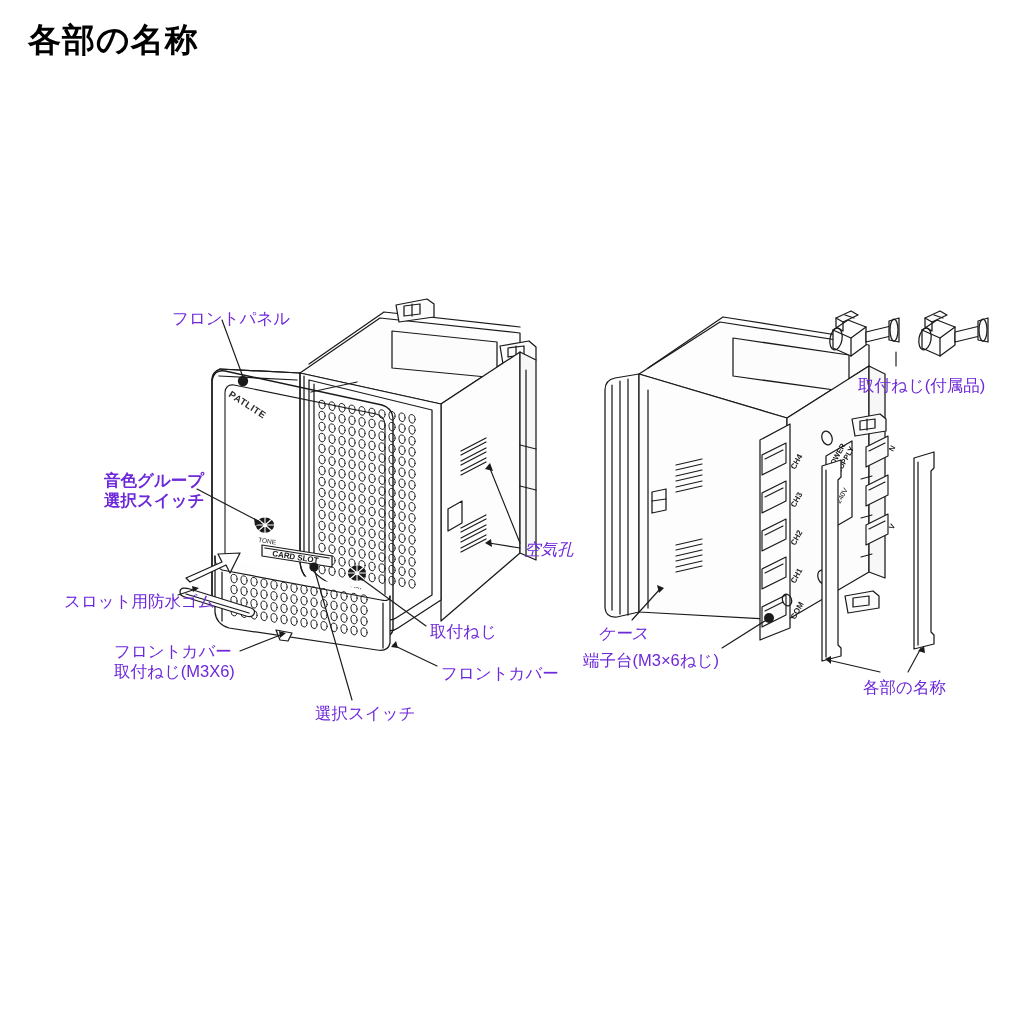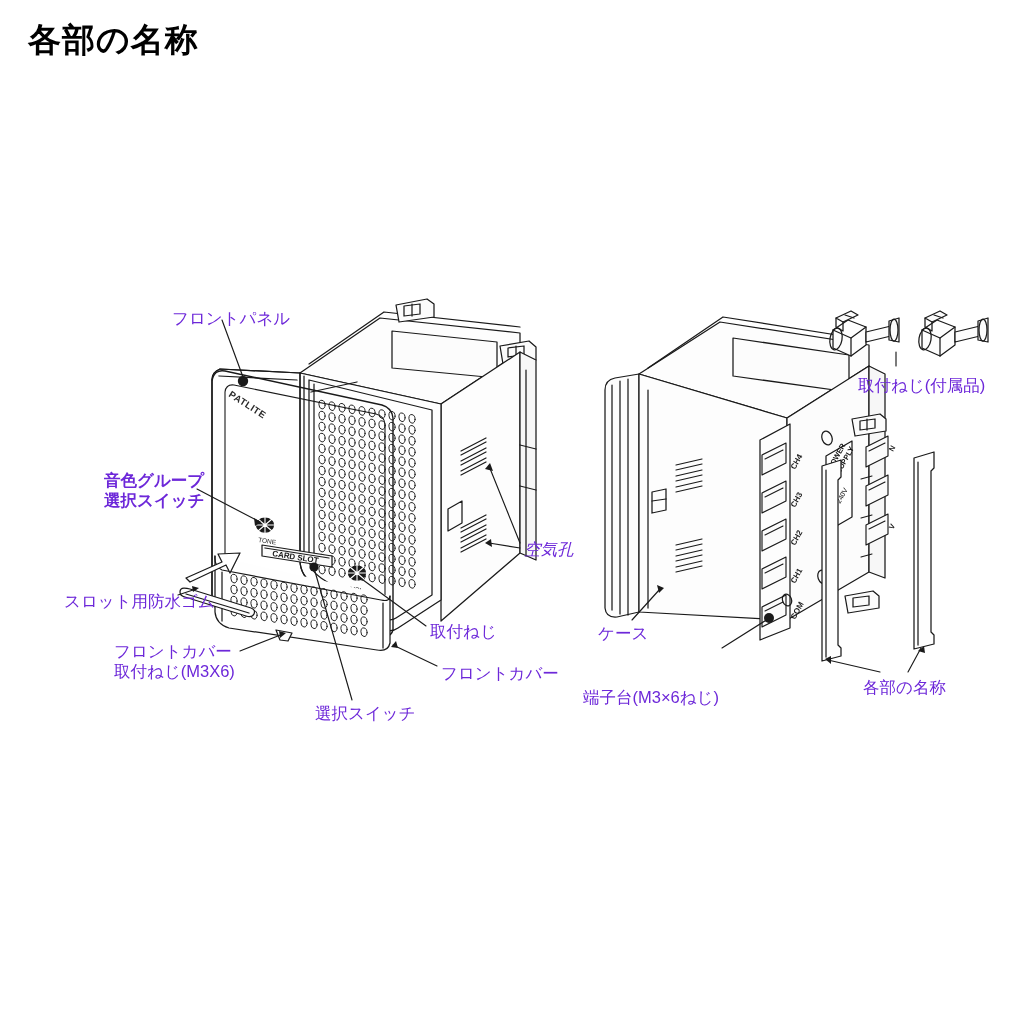--- a/index.html
+++ b/index.html
@@ -624,19 +624,19 @@
   <div class="callout" style="left:315px; top:703px;">選択スイッチ</div>
 
   <div class="callout" style="left:430px; top:621px;">取付ねじ</div>
 
   <div class="callout" style="left:441px; top:663px;">フロントカバー</div>
 
   <div class="callout" style="left:524px; top:539px;font-style:italic;">空気孔</div>
 
   <div class="callout" style="left:858px; top:375px;">取付ねじ(付属品)</div>
 
-  <div class="callout" style="left:598px; top:623px;">ケース</div>
-
-  <div class="callout" style="left:583px; top:650px;margin-top:37px;">端子台(M3×6ねじ)</div>
+  <div class="callout" style="left:598px; top:623px;font-style:italic;">ケース</div>
+
+  <div class="callout" style="left:583px; top:650px;">端子台(M3×6ねじ)</div>
 
   <div class="callout" style="left:863px; top:677px;">各部の名称</div>
 
 </div>
 
 </body></html>

